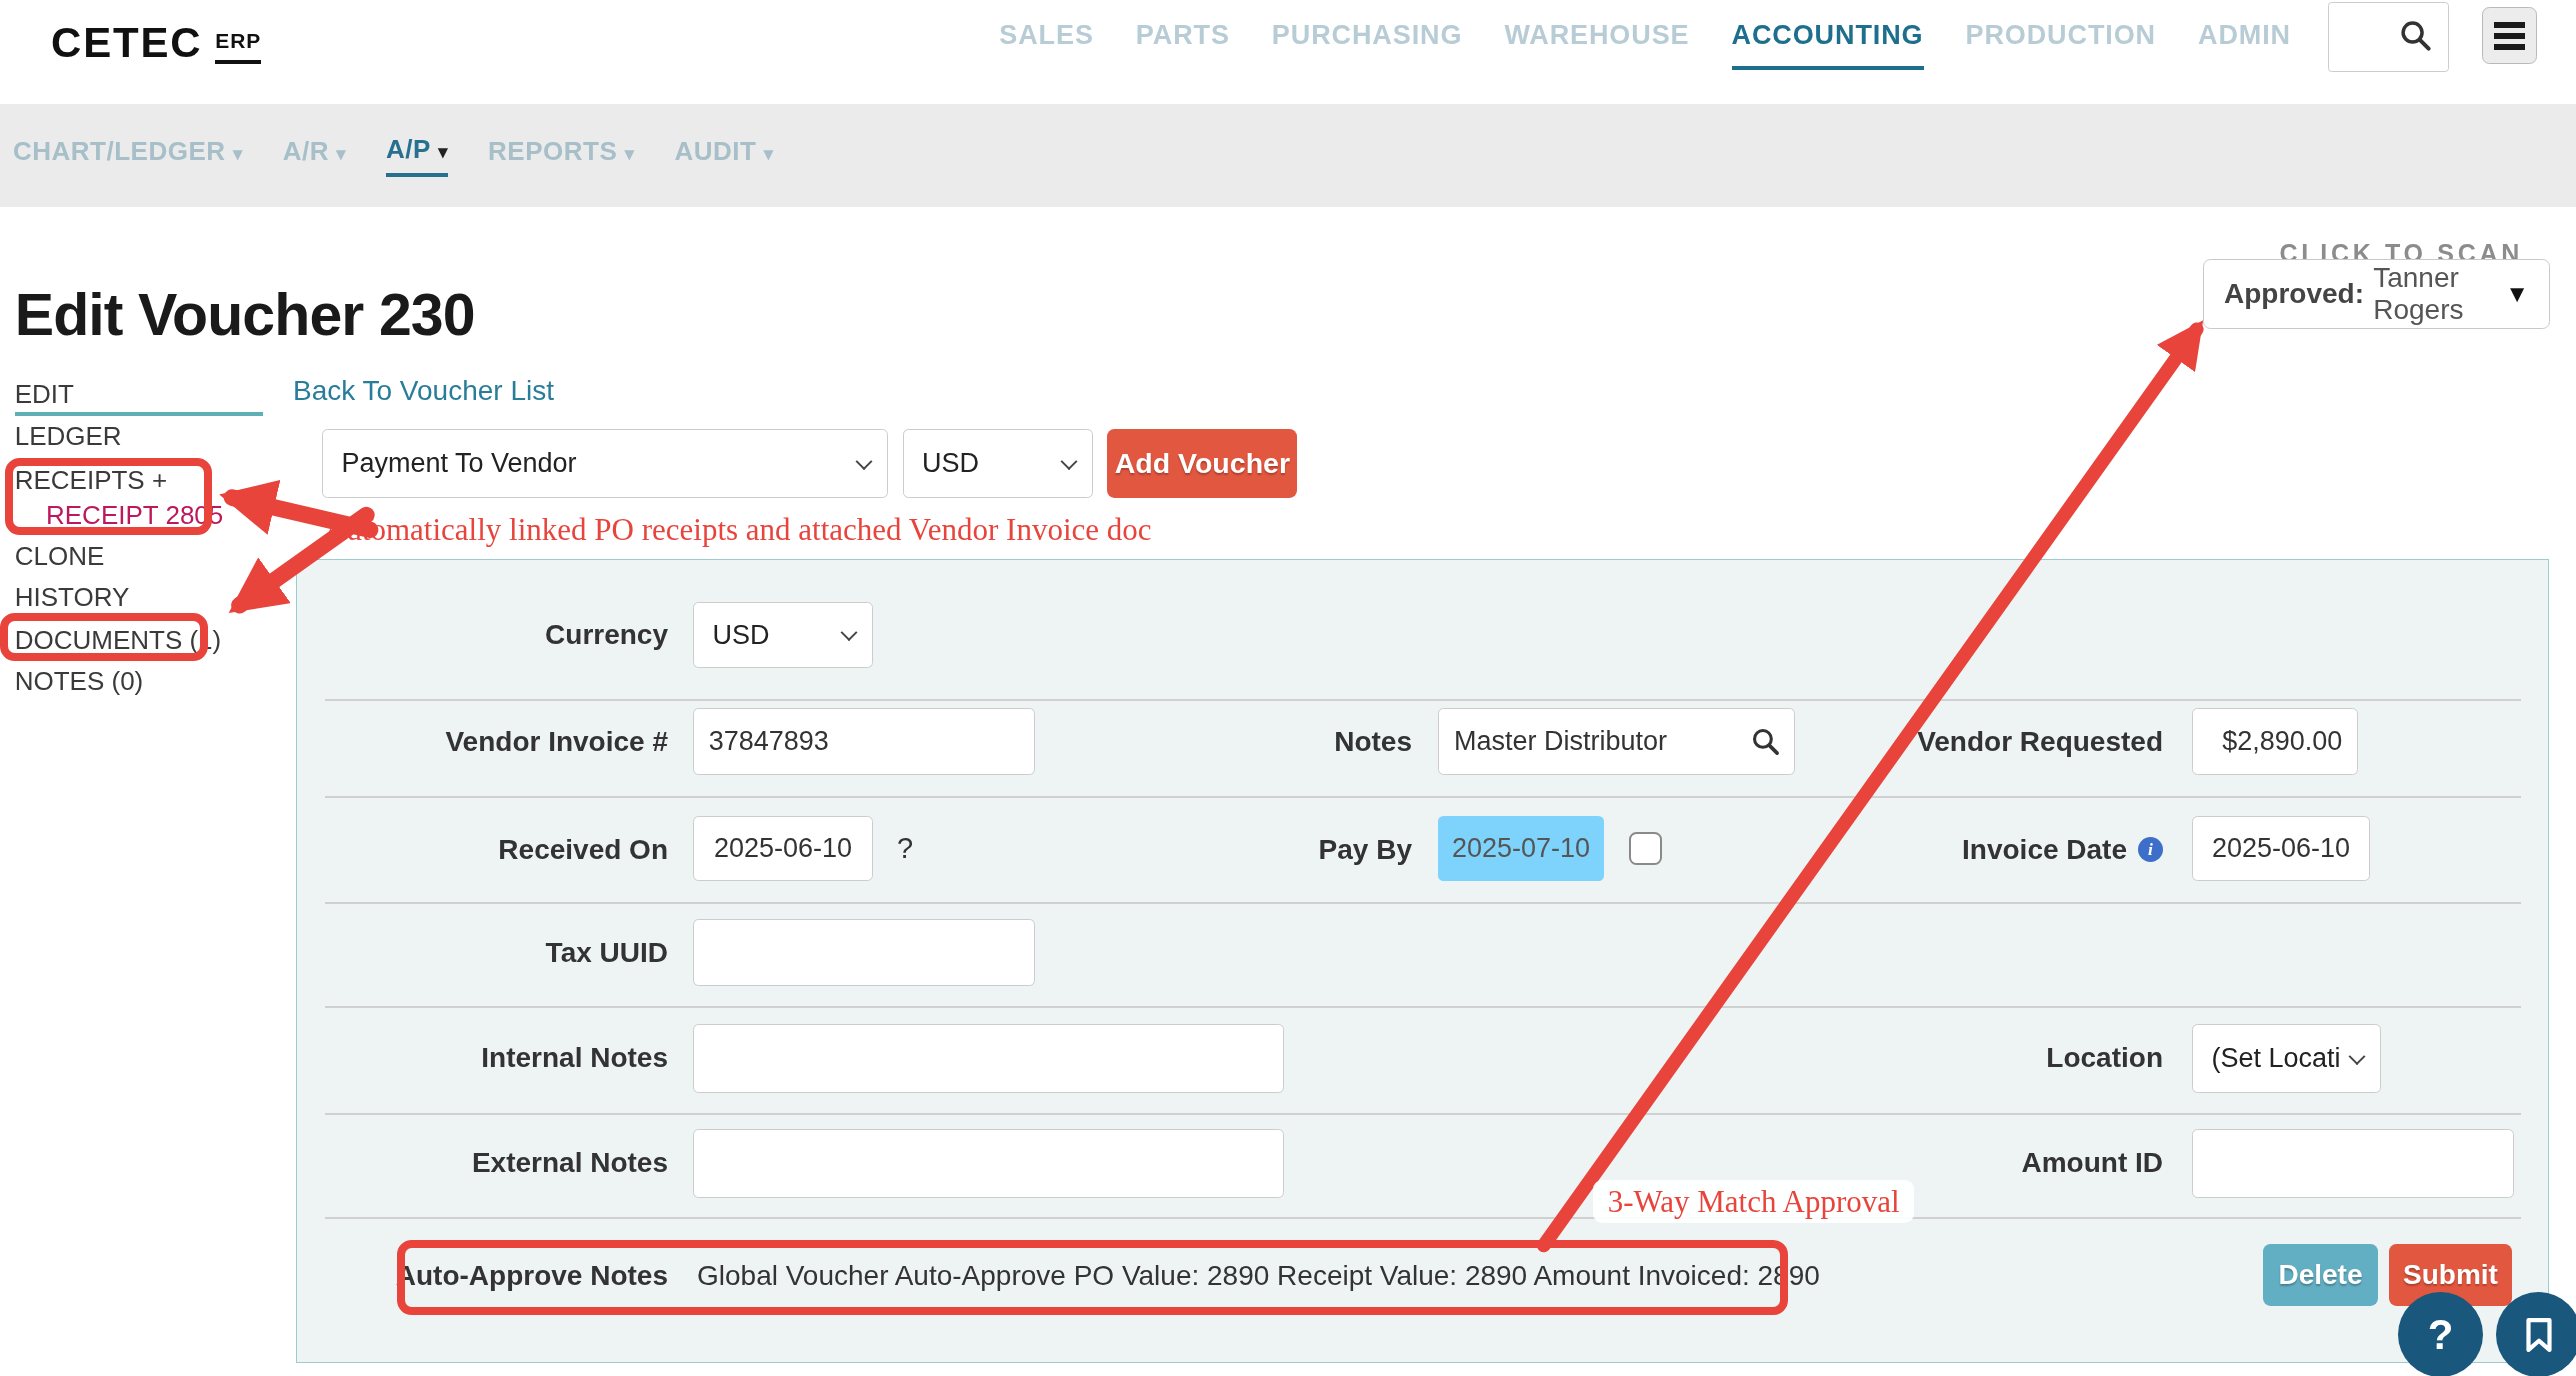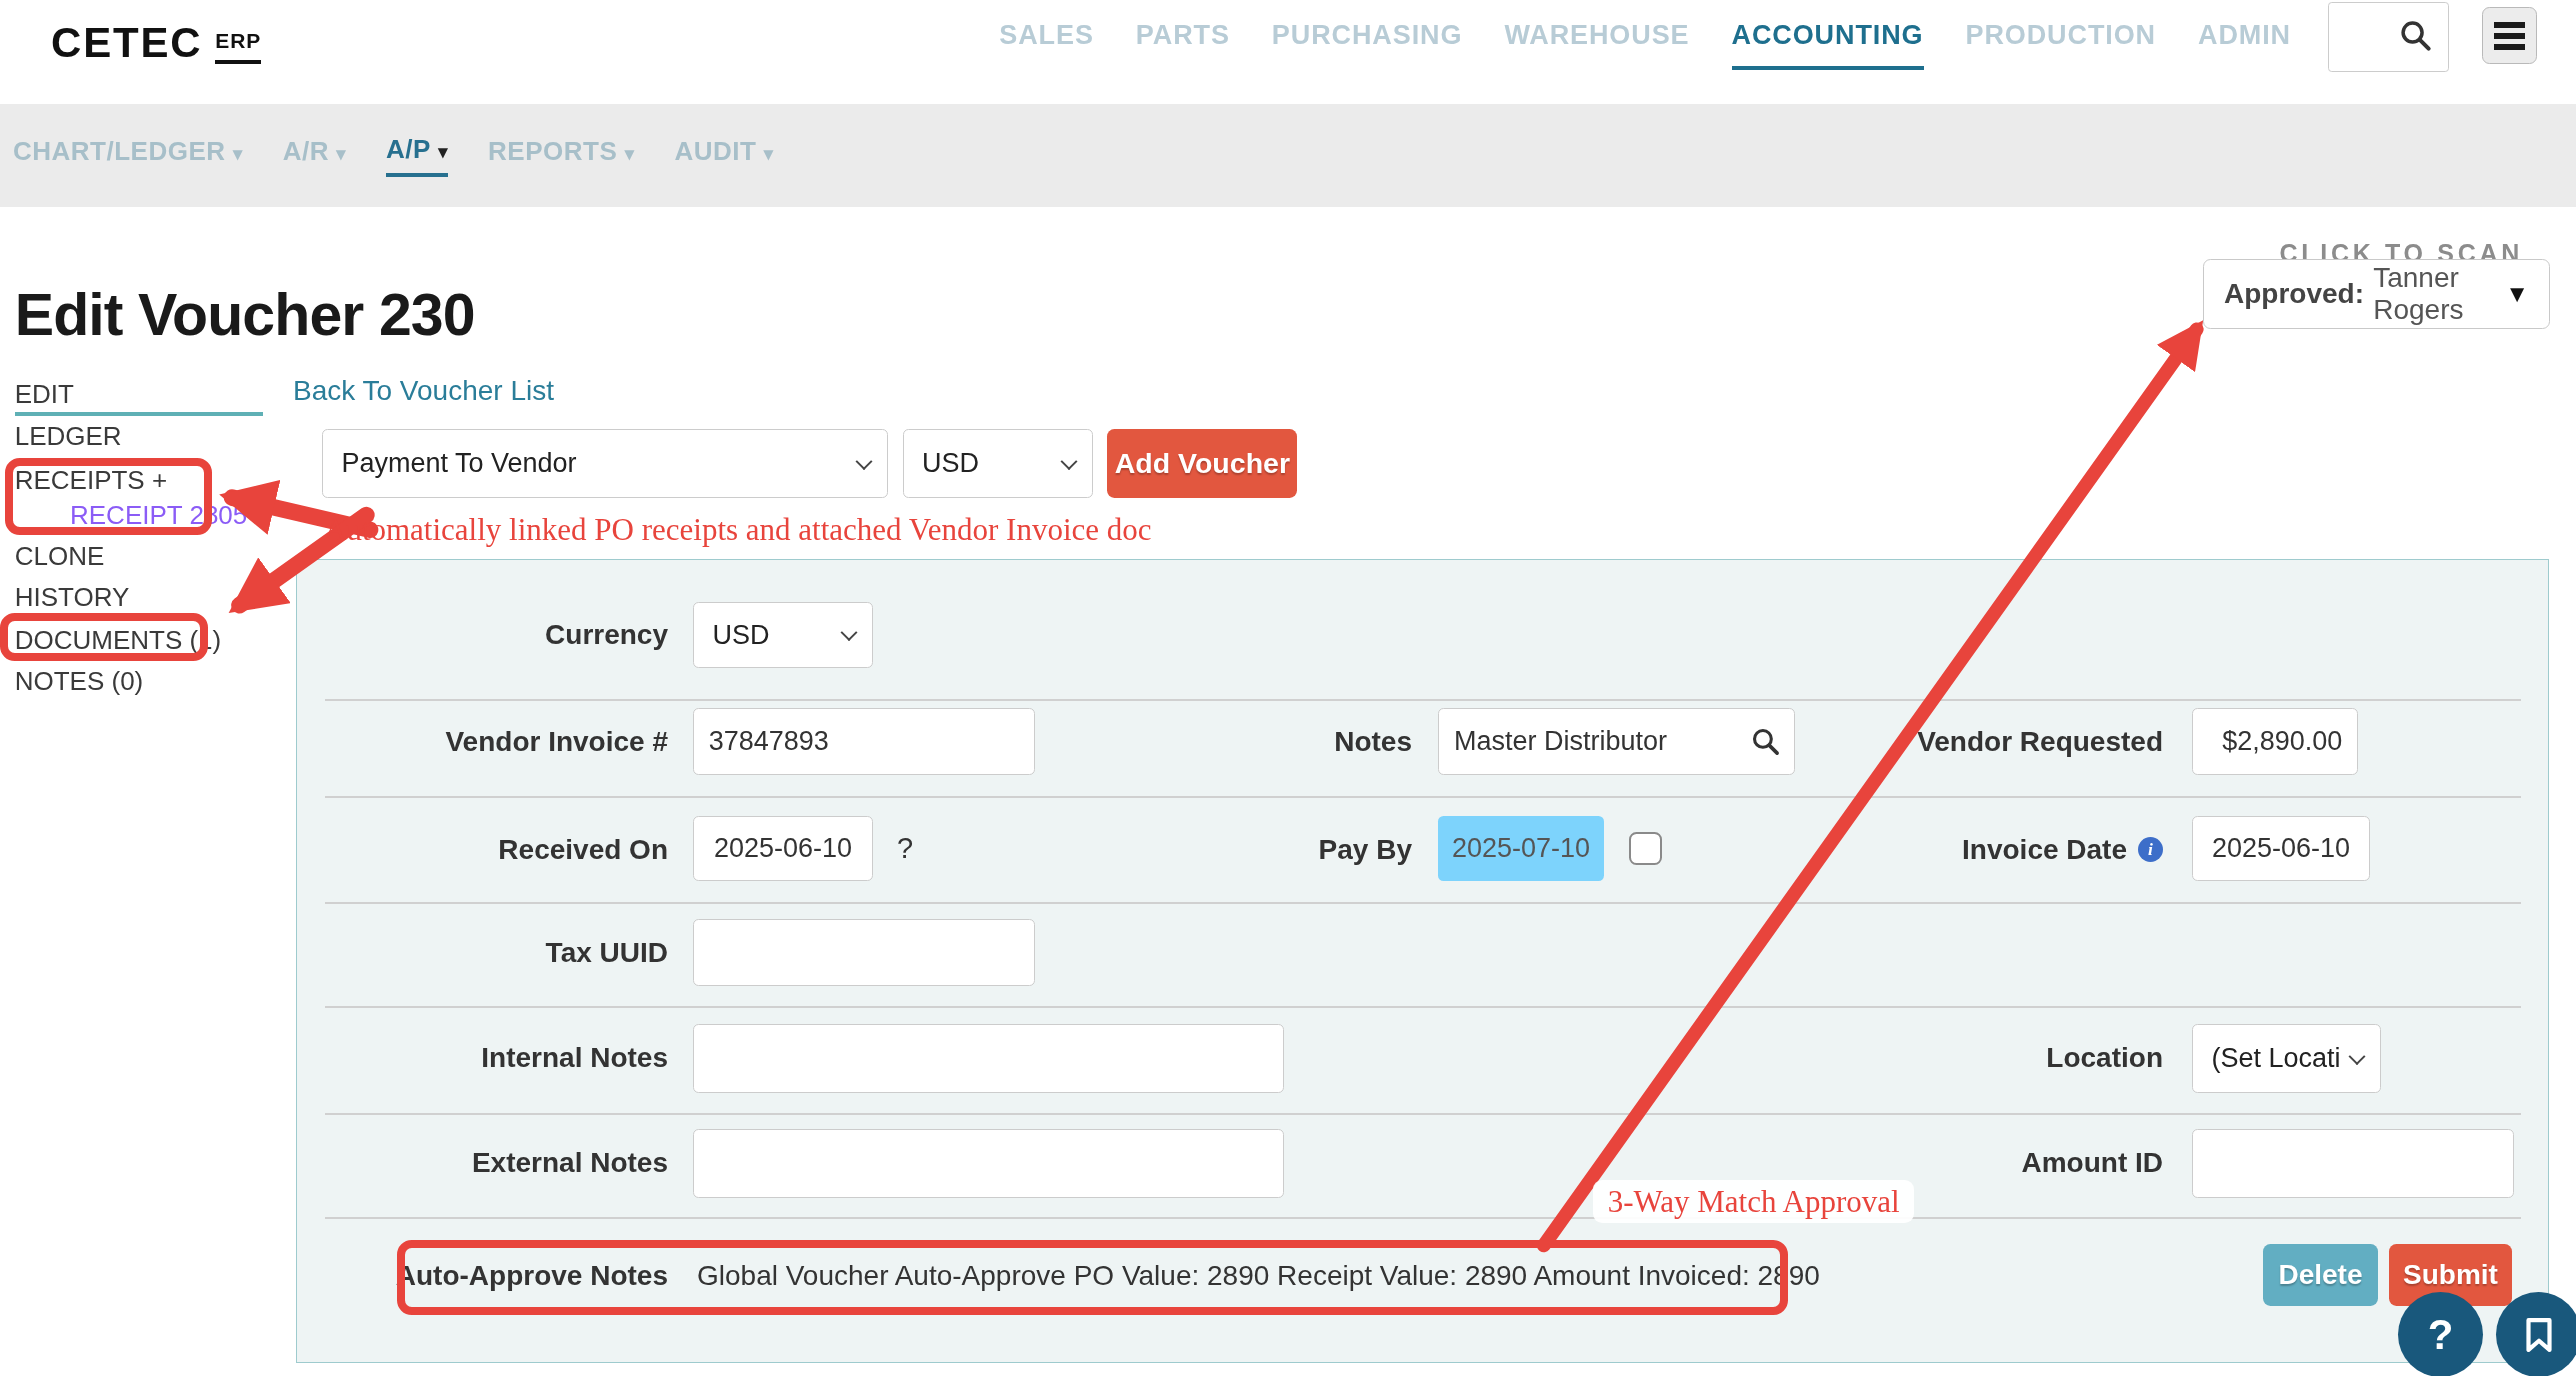--- a/index.html
+++ b/index.html
@@ -27,21 +27,21 @@
   .subnav a .caret{font-size:18.4px;margin-left:7.4px;}
   .subnav a.active{color:#27708f;border-bottom:4.6px solid #27708f;}
   .scan{position:absolute;right:53px;top:135px;font-size:25px;font-weight:900;letter-spacing:3.7px;color:#8c8c8c;}
   
   .title{position:absolute;left:14.7px;top:241px;font-size:59px;font-weight:900;color:#1a1a1a;letter-spacing:-0.9px;}
   .approved{position:absolute;left:2203px;top:259px;width:347px;height:70px;background:#fff;border:1.8px solid #c9c9c9;border-radius:7.4px;display:flex;align-items:center;padding:0 20px;font-size:28px;color:#555;}
   .approved b{color:#444;margin-right:9.2px;}
   .approved .dd{margin-left:auto;font-size:24px;color:#111;}
   
   .side-item{position:absolute;left:14.7px;font-size:26px;color:#3a3a3a;height:31px;display:flex;align-items:center;cursor:pointer;}
-  .side-item.sub{left:46px;color:#8b5cf6;margin-left:24px;}
+  .side-item.sub{left:46px;color:#be185d;}
   .side-underline{position:absolute;left:14.7px;top:412px;width:248px;height:3.7px;background:#5fb0b5;}
   .backlink{position:absolute;left:293px;top:375px;font-size:28px;color:var(--teal);text-decoration:none;}
   
   .toolbar{position:absolute;left:322px;top:429px;display:flex;gap:14.7px;}
   .sel{background:#fff;border:1.8px solid #ccc;border-radius:5.5px;display:flex;align-items:center;font-size:27px;color:#222;padding:0 44px 0 18.4px;position:relative;white-space:nowrap;overflow:hidden;}
   .chev{position:absolute;right:16.6px;top:50%;width:12px;height:12px;border-right:2.8px solid #444;border-bottom:2.8px solid #444;transform:translateY(-70%) rotate(45deg);}
   .btn{border:none;border-radius:7.4px;color:#fff;font-weight:900;font-family:inherit;text-shadow:0 1.8px 1.8px rgba(0,0,0,.25);cursor:pointer;}
   .btn.orange{background:var(--orange);}
   .btn.teal{background:var(--btn-teal);}
   

